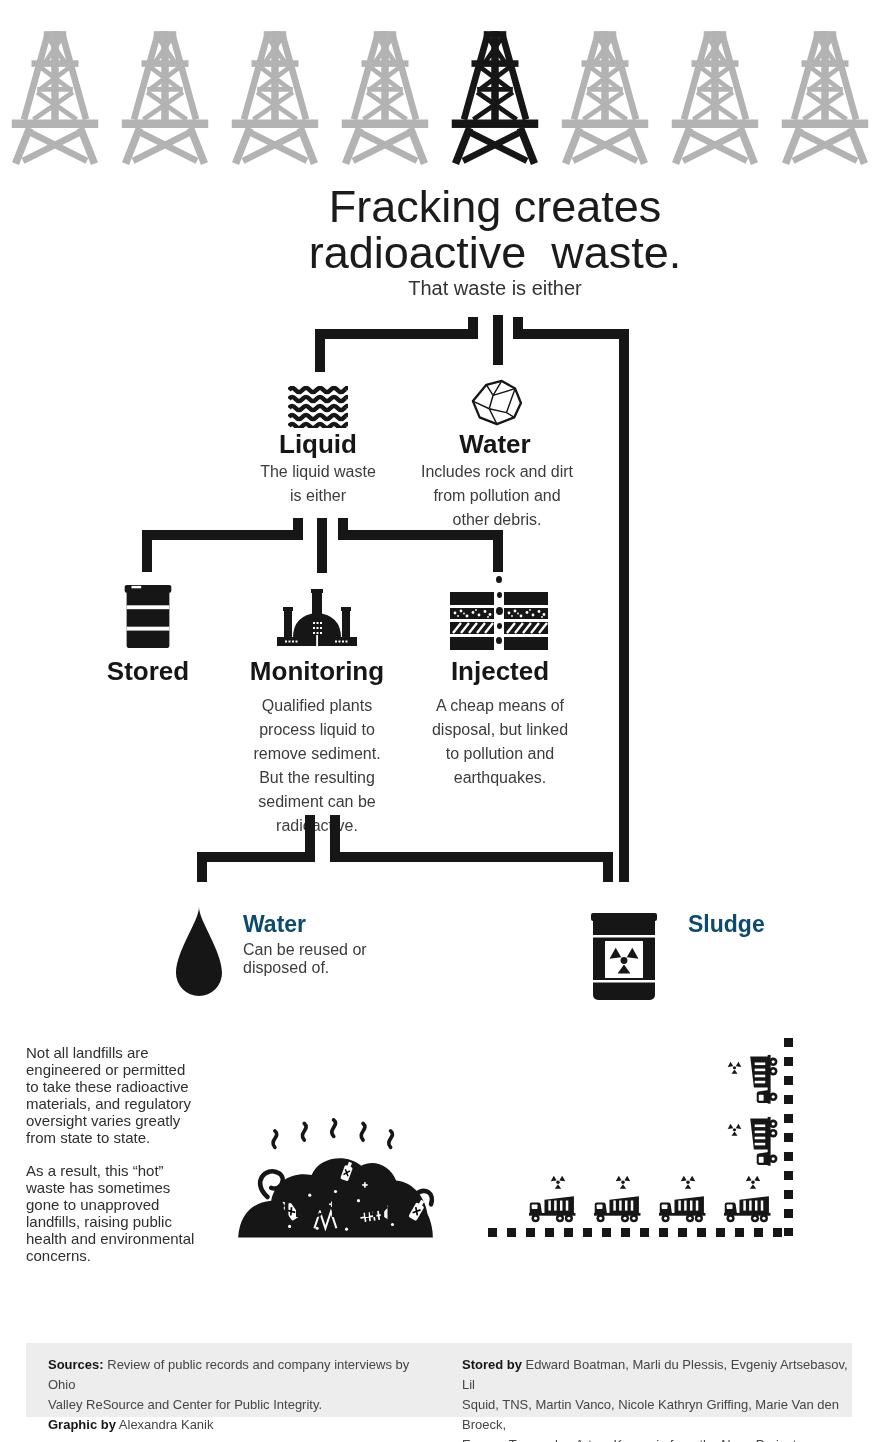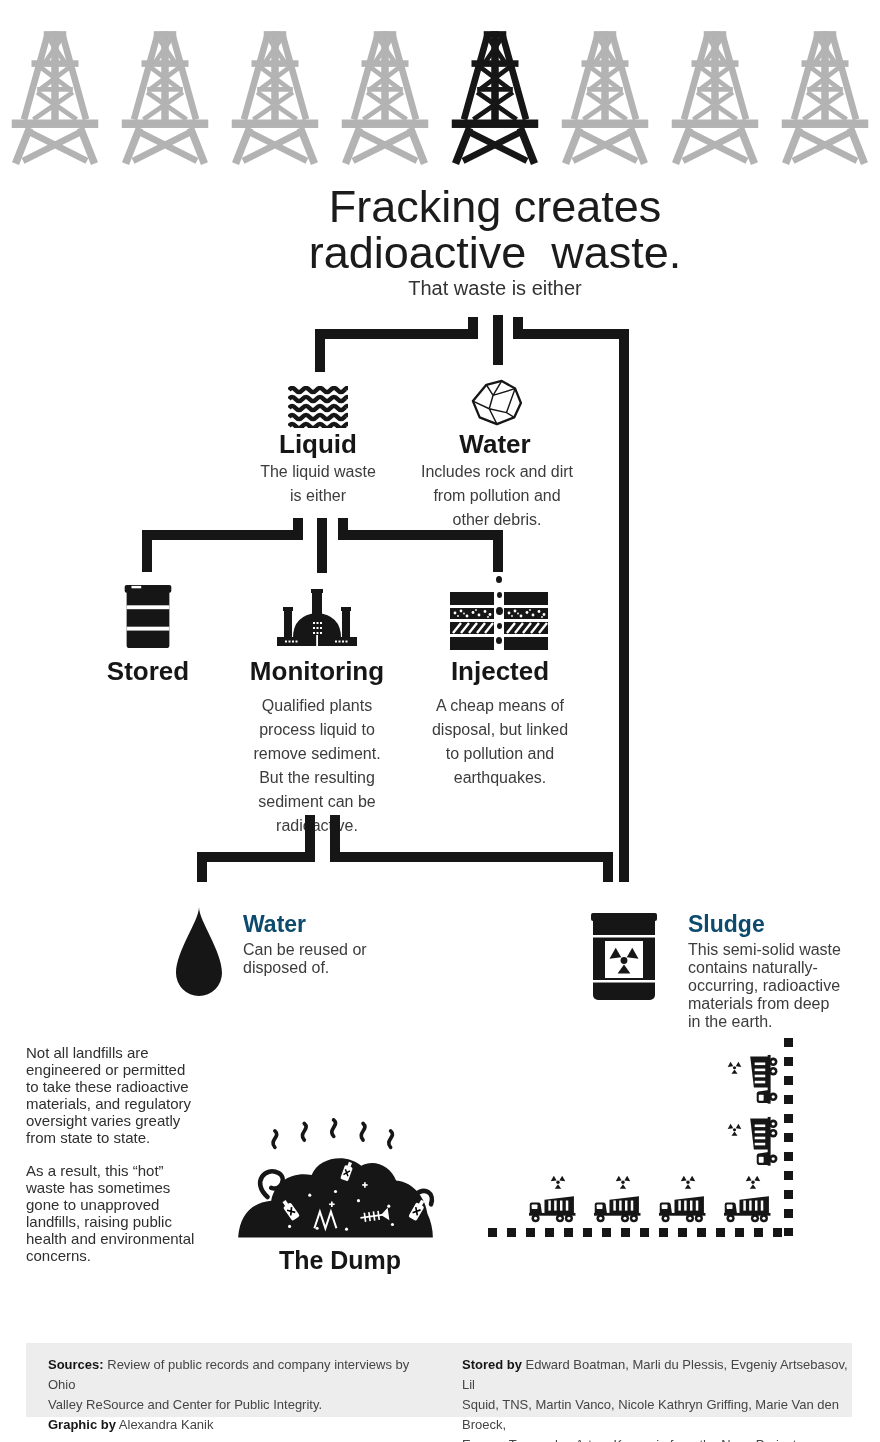--- a/index.html
+++ b/index.html
@@ -14,21 +14,21 @@
   .t-line{white-space:pre;}
   .subtitle{position:absolute;left:105px;top:277px;width:780px;text-align:center;
     font-size:20px;color:#333;}
   .line{position:absolute;background:#161616;}
   .node-label{position:absolute;text-align:center;font-weight:bold;font-size:26px;color:#161616;}
   .node-desc{position:absolute;text-align:center;font-size:16px;line-height:24px;color:#3c3c3c;white-space:pre-line;}
   .side-label{position:absolute;font-weight:bold;font-size:23px;color:#0c4a6e;}
   .side-desc{position:absolute;font-size:16px;line-height:18px;color:#3c3c3c;white-space:pre-line;}
   .icon{position:absolute;color:#161616;}
   .para{position:absolute;font-size:15px;line-height:17px;color:#2f2f2f;white-space:pre-line;}
-  .dump-label{position:absolute;left:250px;top:1246px;width:180px;text-align:center;
+  .dump-label{position:absolute;left:250px;top:1194px;width:180px;text-align:center;
     font-weight:bold;font-size:25px;color:#161616;}
   .caption{position:absolute;left:505px;top:1243px;width:340px;text-align:center;
     font-size:18px;color:#3c3c3c;}
   .dot-h{position:absolute;height:9px;background:repeating-linear-gradient(90deg,#161616 0 9px,transparent 9px 19px);}
   .dot-v{position:absolute;width:9px;background:repeating-linear-gradient(180deg,#161616 0 9px,transparent 9px 19px);}
   .droplet{position:absolute;background:#161616;border-radius:50%;}
   .vtruck{position:absolute;width:52px;height:33px;transform:rotate(-90deg);}
   .footer-bar{position:absolute;left:26px;top:1343px;width:826px;height:74px;background:#ededed;}
   .foot-col{position:absolute;font-size:13px;line-height:20px;color:#454545;white-space:pre-line;}
   .fb{font-weight:bold;color:#161616;}
@@ -336,25 +336,20 @@
       <use href="#sym-drop"></use>
     </svg>
   <div class="side-label" style="left:243px;top:911px">Water</div>
   <div class="side-desc" style="left:243px;top:941px;width:150px">Can be reused or
 disposed of.</div>
 
   <svg class="icon" style="left:591px;top:910px;width:66px;height:92px">
       <use href="#sym-sludge"></use>
     </svg>
   <div class="side-label" style="left:688px;top:911px">Sludge</div>
-  <div class="side-desc" style="left:688px;top:941px;width:175px">This semi-solid waste
-contains naturally-
-occurring, radioactive
-materials from deep
-in the earth.</div>
 
   <div class="para" style="left:26px;top:1162px;width:210px">As a result, this “hot”
 waste has sometimes
 gone to unapproved
 landfills, raising public
 health and environmental
 concerns.</div>
   <div class="para" style="left:26px;top:1044px;width:205px">Not all landfills are
 engineered or permitted
 to take these radioactive

